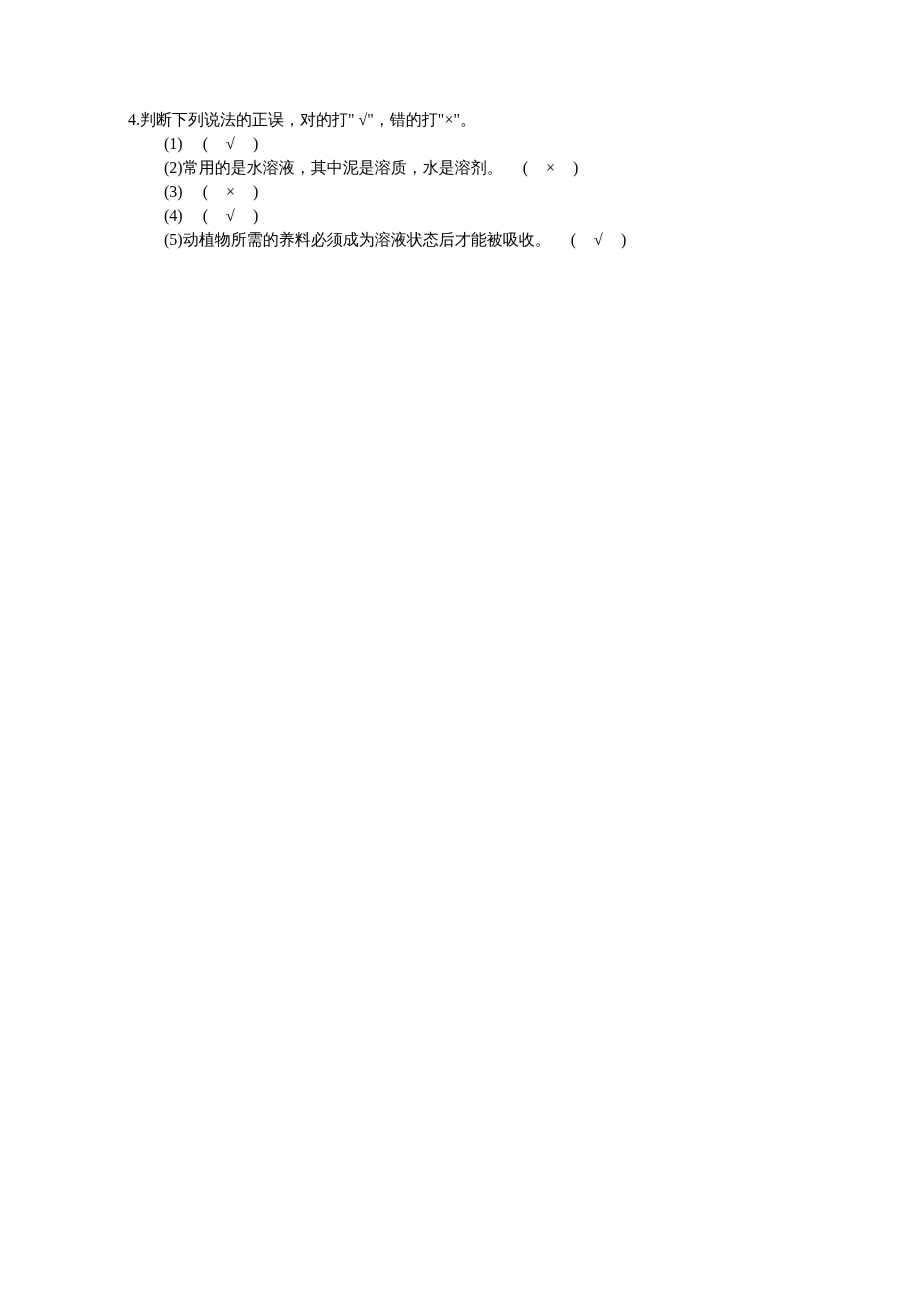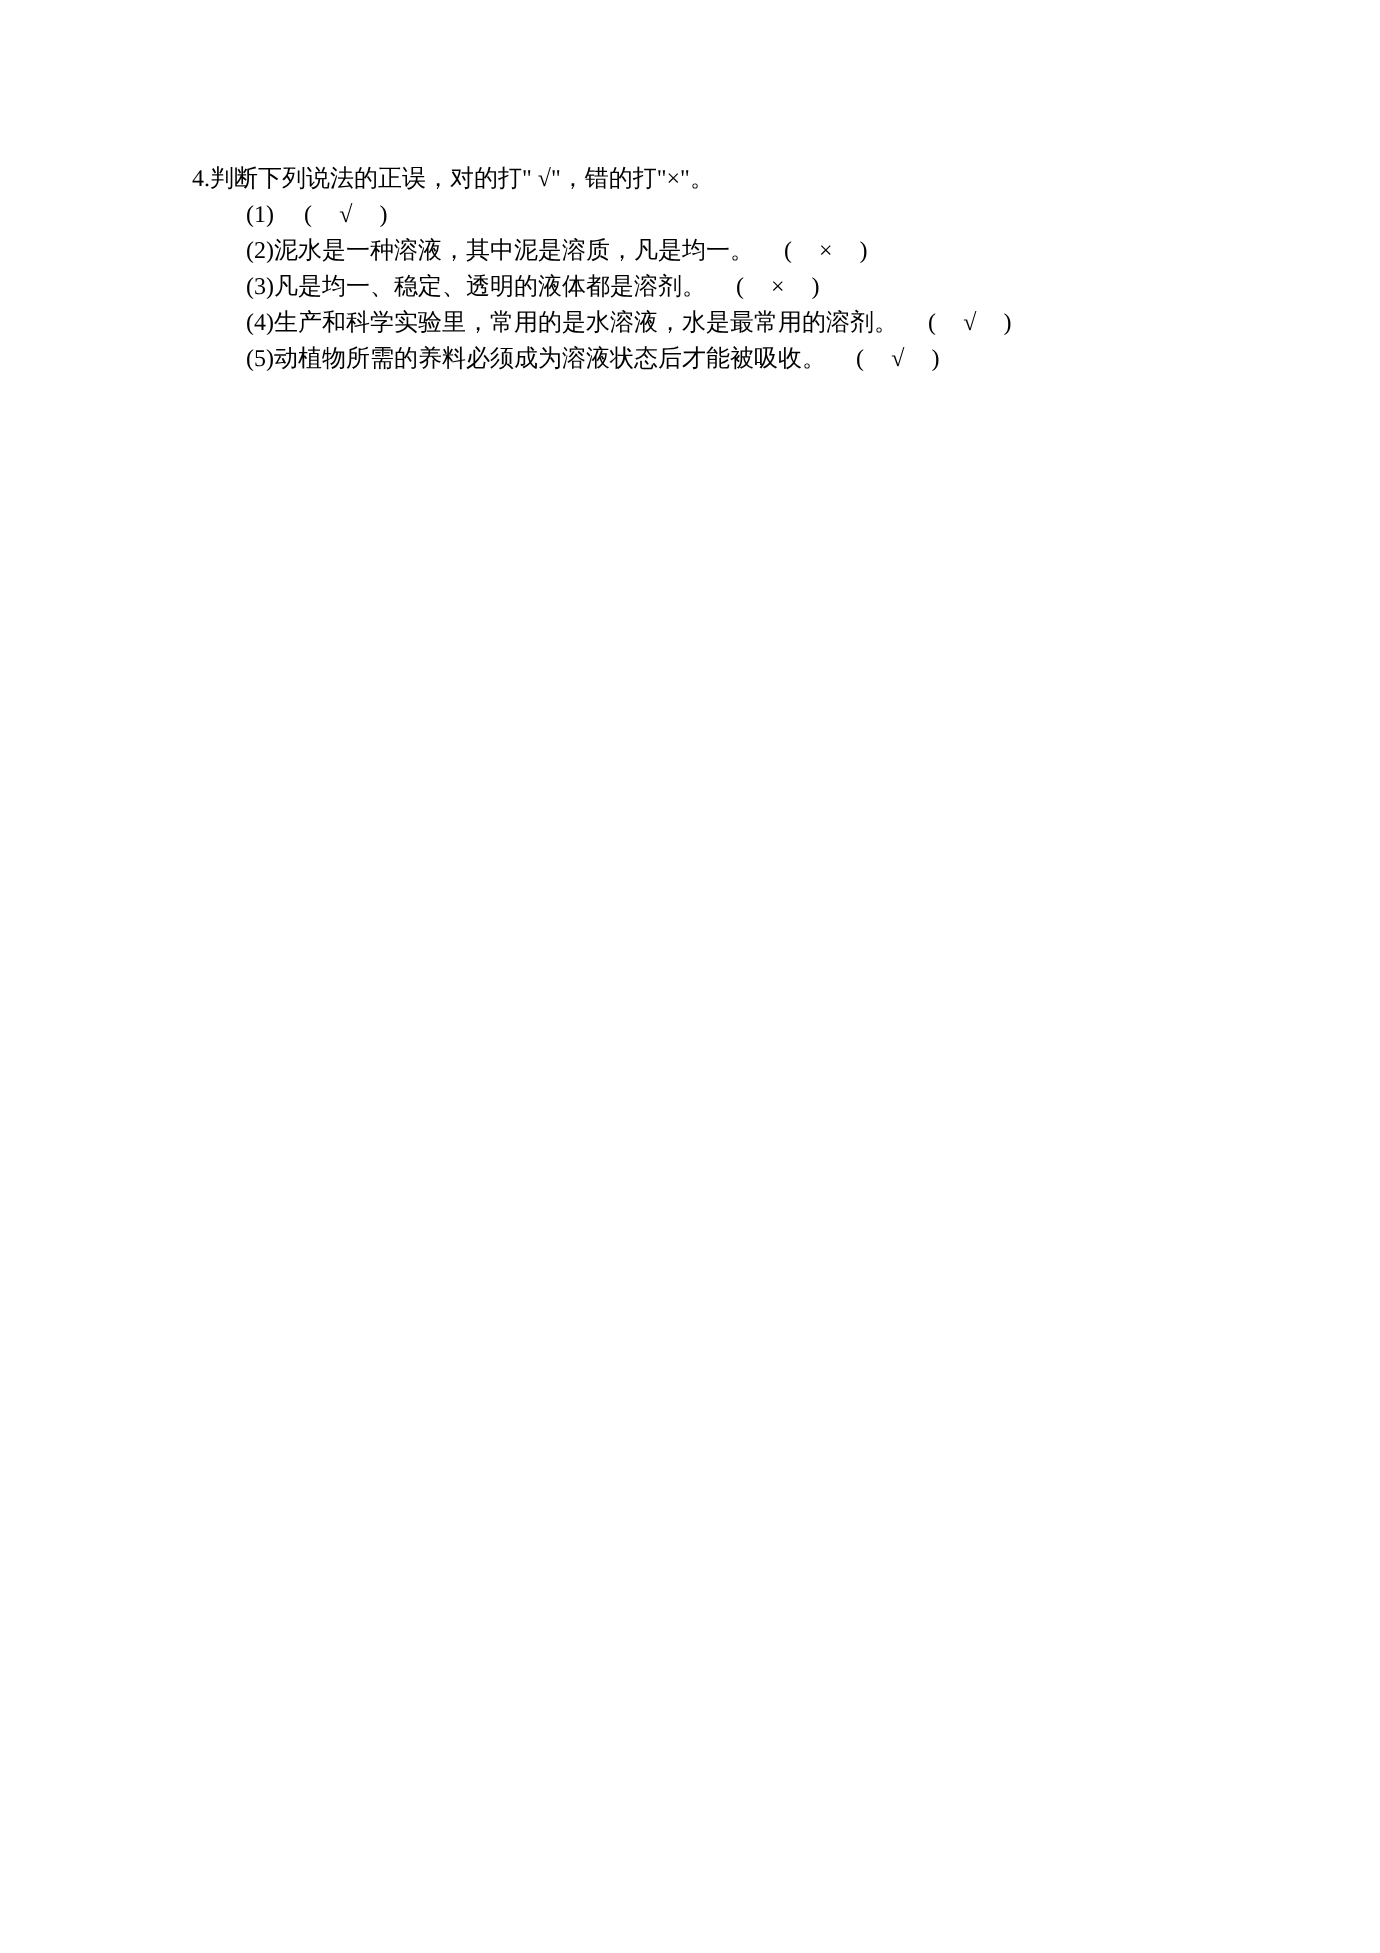--- a/index.html
+++ b/index.html
@@ -32,35 +32,33 @@
   </div>
   <div class="items-container">
     <div class="item-row">
       <span class="item-text">(1)</span>
       <span class="answer-paren">
         <span>(</span>&nbsp;&nbsp;<span class="answer-mark">√</span>&nbsp;&nbsp;<span>)</span>
       </span>
     </div>
     <div class="item-row">
       <span class="item-text">(2)</span>
-      <span class="item-text">泥水是一种溶液，其中泥是溶质，凡是均一。</span>
+      <span class="item-text">常用的是水溶液，其中泥是溶质，水是溶剂。</span>
       <span class="answer-paren">
         <span>(</span>&nbsp;&nbsp;<span class="answer-mark">×</span>&nbsp;&nbsp;<span>)</span>
       </span>
     </div>
     <div class="item-row">
       <span class="item-text">(3)</span>
-      <span class="item-text">凡是均一、稳定、透明的液体都是溶剂。</span>
       <span class="answer-paren">
         <span>(</span>&nbsp;&nbsp;<span class="answer-mark">×</span>&nbsp;&nbsp;<span>)</span>
       </span>
     </div>
     <div class="item-row">
       <span class="item-text">(4)</span>
-      <span class="item-text">生产和科学实验里，常用的是水溶液，水是最常用的溶剂。</span>
       <span class="answer-paren">
         <span>(</span>&nbsp;&nbsp;<span class="answer-mark">√</span>&nbsp;&nbsp;<span>)</span>
       </span>
     </div>
     <div class="item-row">
       <span class="item-text">(5)</span>
       <span class="item-text">动植物所需的养料必须成为溶液状态后才能被吸收。</span>
       <span class="answer-paren">
         <span>(</span>&nbsp;&nbsp;<span class="answer-mark">√</span>&nbsp;&nbsp;<span>)</span>
       </span>

